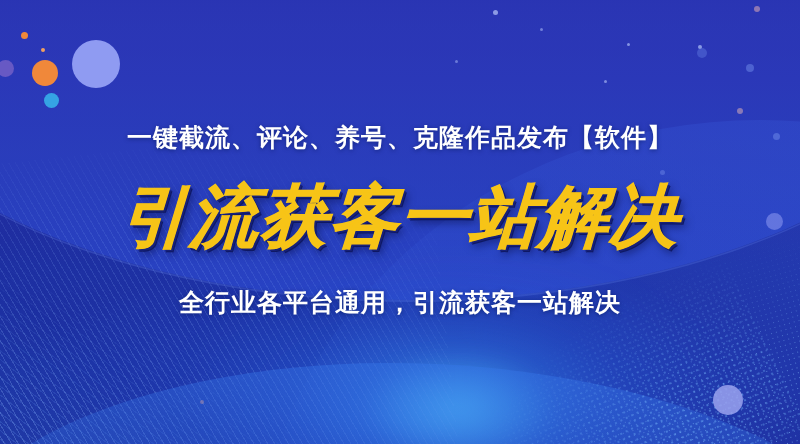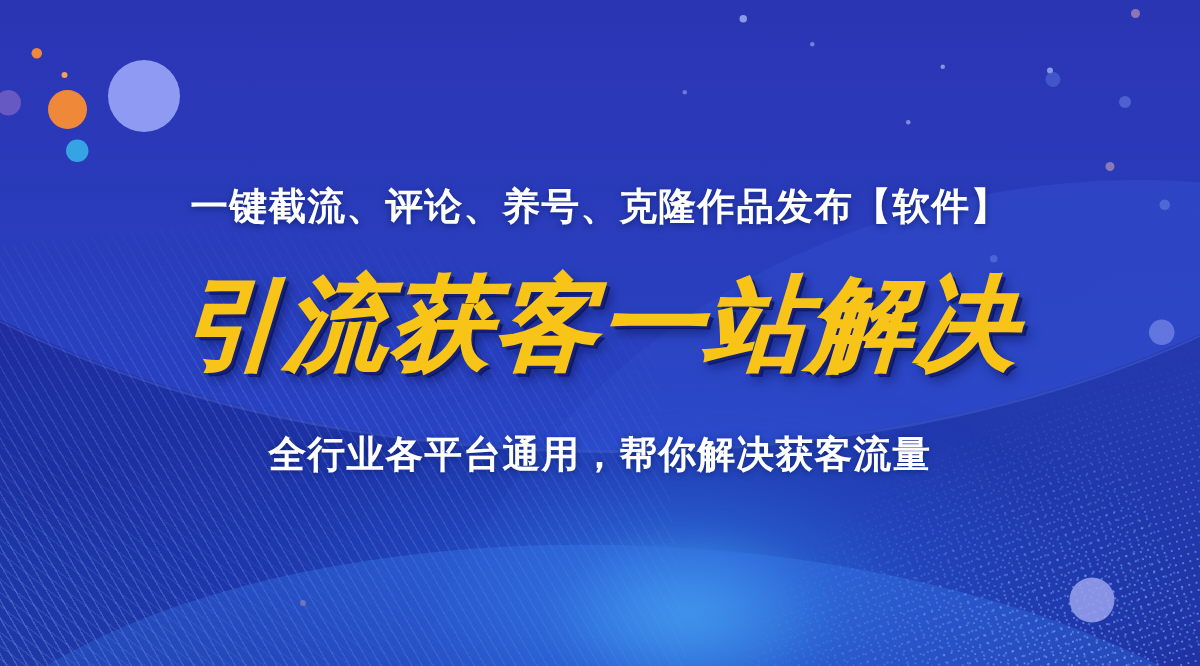--- a/index.html
+++ b/index.html
@@ -240,16 +240,16 @@
       <div class="circle" style="left: 41px; top: 48px; width: 4px; height: 4px; background: rgb(240, 160, 96); opacity: 1;"></div>
       <div class="circle" style="left: 713px; top: 385px; width: 30px; height: 30px; background: rgb(154, 162, 239); opacity: 0.85;"></div>
       <div class="circle" style="left: 766px; top: 213px; width: 17px; height: 17px; background: rgb(143, 155, 242); opacity: 0.55;"></div>
     </div>
 
   <div class="text-wrap">
     <div class="line-1">一键截流、评论、养号、克隆作品发布【软件】</div>
 
     <div class="headline">引流获客一站解决</div>
 
-    <div class="line-3">全行业各平台通用，帮你解决获客流量</div>
+    <div class="line-3">全行业各平台通用，引流获客一站解决</div>
   </div>
 
 </div>
 
 </body></html>

